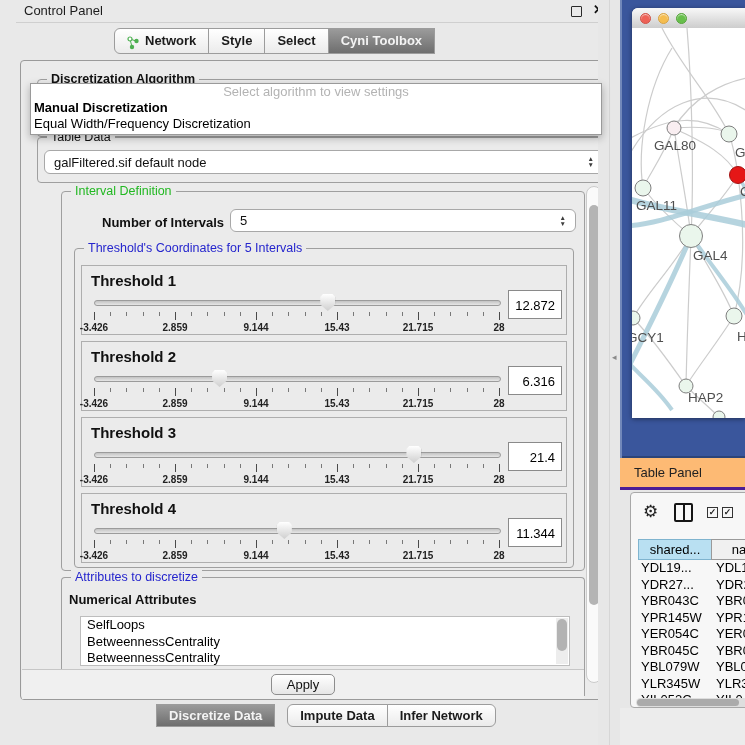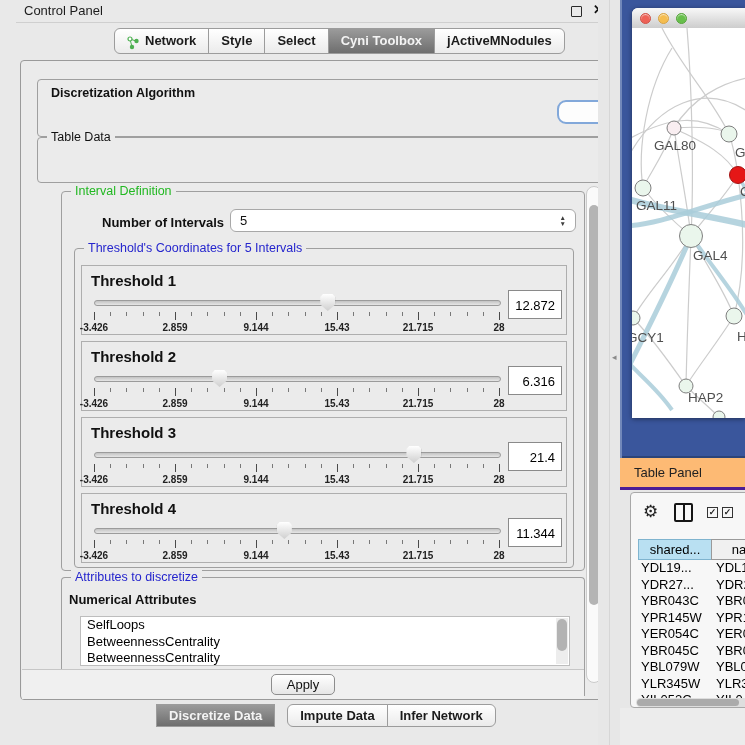--- a/index.html
+++ b/index.html
@@ -22,21 +22,21 @@
   .seg.first{border-radius:6px 0 0 6px;margin-left:12px;text-align:right;}
   .seg.last{border-radius:0 6px 6px 0;}
   .seg.active{background:linear-gradient(#9b9b9b,#6e6e6e);color:#f4f4f4;}
   .net-icon{display:inline-block;width:13px;height:14px;}
 
   .content{position:absolute;left:4px;top:60px;width:590px;height:638px;background:#ebebeb;border:1px solid #9a9a9a;border-radius:4px;}
   .group{position:absolute;border:1px solid #9f9f9f;border-radius:4px;}
   .group-title{position:absolute;top:-8px;left:9px;background:#ebebeb;padding:0 4px;font-size:12.5px;color:#111;white-space:nowrap;}
   .group-title.green{color:#21b821;}
   .group-title.blue{color:#2525cd;}
-  .group-title.bold{font-weight:bold;margin-top:14px;}
+  .group-title.bold{font-weight:bold;}
 
   .alg-group{left:16px;top:18px;width:574px;height:56px;}
   .focus-peek{position:absolute;left:536px;top:39px;width:56px;height:20px;background:#fdfdfd;border:2.5px solid #82a8da;border-radius:9px;}
   .popup{position:absolute;left:9px;top:22px;width:570px;height:50px;background:#fff;border:1px solid #9a9a9a;box-shadow:0 3px 8px rgba(0,0,0,.28);z-index:10;}
   .popup .opt{font-size:13px;height:16px;line-height:16px;padding:0 3px;color:#000;white-space:nowrap;}
   .popup .placeholder{text-align:center;color:#b3b3b3;}
   .popup .sel{font-weight:bold;}
 
   .combo{position:absolute;background:#fff;border:1px solid #a8a8a8;border-radius:6px;display:flex;align-items:center;font-size:13px;color:#111;padding:0 9px;box-sizing:border-box;}
   .combo .spin{margin-left:auto;display:flex;flex-direction:column;line-height:.85;font-size:6.5px;color:#3c3c3c;}
@@ -139,34 +139,43 @@
       </div>
       <div class="seg">
           <span>Style</span>
         </div>
       <div class="seg">
           <span>Select</span>
         </div>
       <div class="seg active">
           <span>Cyni Toolbox</span>
         </div>
-      <div class="seg last">
-          <span>jActiveMNodules</span>
-        </div>
     </div>
 
     <div class="content">
 
       <div class="group alg-group">
         <span class="group-title bold">Discretization Algorithm</span>
       </div>
       <div class="focus-peek"></div>
+      <div class="popup">
+        <div class="opt placeholder">Select algorithm to view settings</div>
+        <div class="opt sel">Manual Discretization</div>
+        <div class="opt">Equal Width/Frequency Discretization</div>
+      </div>
 
       <div class="group td-group">
         <span class="group-title">Table Data</span>
+        <div class="combo td-combo">
+          <span>galFiltered.sif default node</span>
+          <span class="spin">
+            <span>▲</span>
+              <span>▼</span>
+          </span>
+        </div>
       </div>
 
       <div class="group interval-group">
         <span class="group-title green">Interval Definition</span>
         <span class="noi-label">Number of Intervals</span>
         <div class="combo noi-combo">
           <span>5</span>
           <span class="spin">
             <span>▲</span>
               <span>▼</span>

